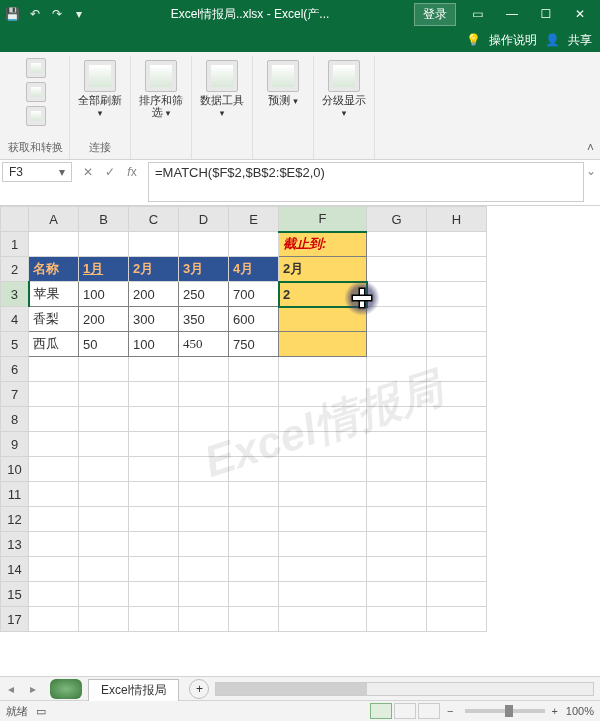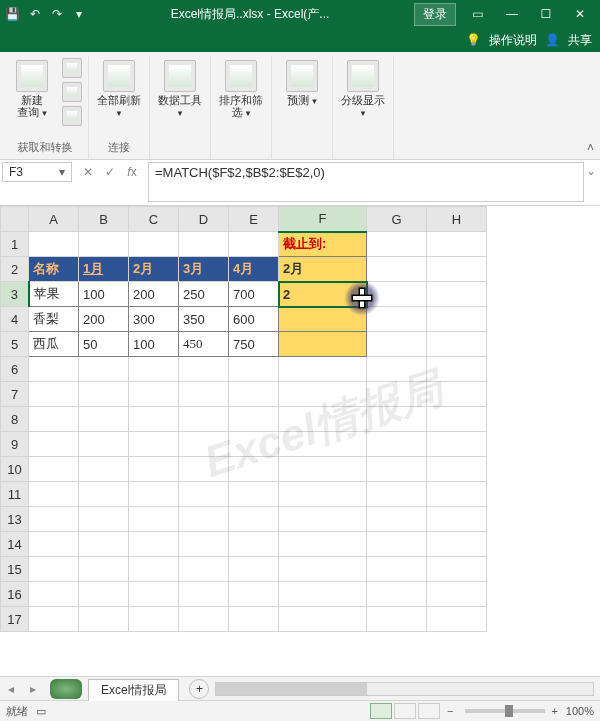--- a/index.html
+++ b/index.html
@@ -122,55 +122,51 @@
     <span>操作说明</span>
     <span>👤</span>
     <span>共享</span>
   </div>
 </div>
 
 <div class="ribbon">
   <div id="ribbon-host" style="display:flex">
       <div class="group">
         <div class="icons">
+          <div class="stack">
+            <span class="glyph"></span>
+            <span class="glyph"></span>
+            <span class="glyph"></span>
+          </div>
+        </div>
+        <div class="gname">获取和转换</div>
+      </div>
+      <div class="group">
+        <div class="icons">
           <div class="big">
             <span class="glyph"></span>
-            <div class="label">新建<br>查询 <span style="font-size:9px">▾</span></div>
-          </div>
-          <div class="stack">
-            <span class="glyph"></span>
-            <span class="glyph"></span>
-            <span class="glyph"></span>
-          </div>
-        </div>
-        <div class="gname">获取和转换</div>
+            <div class="label">全部刷新 <span style="font-size:9px">▾</span></div>
+          </div>
+        </div>
+        <div class="gname">连接</div>
       </div>
       <div class="group">
         <div class="icons">
           <div class="big">
             <span class="glyph"></span>
-            <div class="label">全部刷新 <span style="font-size:9px">▾</span></div>
-          </div>
-        </div>
-        <div class="gname">连接</div>
+            <div class="label">排序和筛选 <span style="font-size:9px">▾</span></div>
+          </div>
+        </div>
+        <div class="gname"></div>
       </div>
       <div class="group">
         <div class="icons">
           <div class="big">
             <span class="glyph"></span>
             <div class="label">数据工具 <span style="font-size:9px">▾</span></div>
-          </div>
-        </div>
-        <div class="gname"></div>
-      </div>
-      <div class="group">
-        <div class="icons">
-          <div class="big">
-            <span class="glyph"></span>
-            <div class="label">排序和筛选 <span style="font-size:9px">▾</span></div>
           </div>
         </div>
         <div class="gname"></div>
       </div>
       <div class="group">
         <div class="icons">
           <div class="big">
             <span class="glyph"></span>
             <div class="label">预测 <span style="font-size:9px">▾</span></div>
           </div>
@@ -220,21 +216,21 @@
         </tr>
       </thead>
       <tbody>
         <tr>
           <th>1</th>
           <td style="width: 50px;"></td>
           <td style="width: 50px;"></td>
           <td style="width: 50px;"></td>
           <td style="width: 50px;"></td>
           <td style="width: 50px;"></td>
-          <td class="yellow redtxt" style="width: 88px;">截止到:</td>
+          <td class="yellow redtxt" style="width: 88px; font-style: italic;">截止到:</td>
           <td style="width: 60px;"></td>
           <td style="width: 60px;"></td>
         </tr>
         <tr>
           <th>2</th>
           <td class="hdr-blue" style="width: 50px;">名称</td>
           <td class="hdr-blue" style="width: 50px; text-decoration: underline;">1月</td>
           <td class="hdr-blue" style="width: 50px;">2月</td>
           <td class="hdr-blue" style="width: 50px;">3月</td>
           <td class="hdr-blue" style="width: 50px;">4月</td>
@@ -335,20 +331,31 @@
           <td style="width: 50px;"></td>
           <td style="width: 50px;"></td>
           <td style="width: 50px;"></td>
           <td style="width: 50px;"></td>
           <td style="width: 50px;"></td>
           <td style="width: 88px;"></td>
           <td style="width: 60px;"></td>
           <td style="width: 60px;"></td>
         </tr>
         <tr>
+          <th>12</th>
+          <td style="width: 50px;"></td>
+          <td style="width: 50px;"></td>
+          <td style="width: 50px;"></td>
+          <td style="width: 50px;"></td>
+          <td style="width: 50px;"></td>
+          <td style="width: 88px;"></td>
+          <td style="width: 60px;"></td>
+          <td style="width: 60px;"></td>
+        </tr>
+        <tr>
           <th>13</th>
           <td style="width: 50px;"></td>
           <td style="width: 50px;"></td>
           <td style="width: 50px;"></td>
           <td style="width: 50px;"></td>
           <td style="width: 50px;"></td>
           <td style="width: 88px;"></td>
           <td style="width: 60px;"></td>
           <td style="width: 60px;"></td>
         </tr>
@@ -358,31 +365,20 @@
           <td style="width: 50px;"></td>
           <td style="width: 50px;"></td>
           <td style="width: 50px;"></td>
           <td style="width: 50px;"></td>
           <td style="width: 88px;"></td>
           <td style="width: 60px;"></td>
           <td style="width: 60px;"></td>
         </tr>
         <tr>
           <th>15</th>
-          <td style="width: 50px;"></td>
-          <td style="width: 50px;"></td>
-          <td style="width: 50px;"></td>
-          <td style="width: 50px;"></td>
-          <td style="width: 50px;"></td>
-          <td style="width: 88px;"></td>
-          <td style="width: 60px;"></td>
-          <td style="width: 60px;"></td>
-        </tr>
-        <tr>
-          <th>16</th>
           <td style="width: 50px;"></td>
           <td style="width: 50px;"></td>
           <td style="width: 50px;"></td>
           <td style="width: 50px;"></td>
           <td style="width: 50px;"></td>
           <td style="width: 88px;"></td>
           <td style="width: 60px;"></td>
           <td style="width: 60px;"></td>
         </tr>
         <tr>

